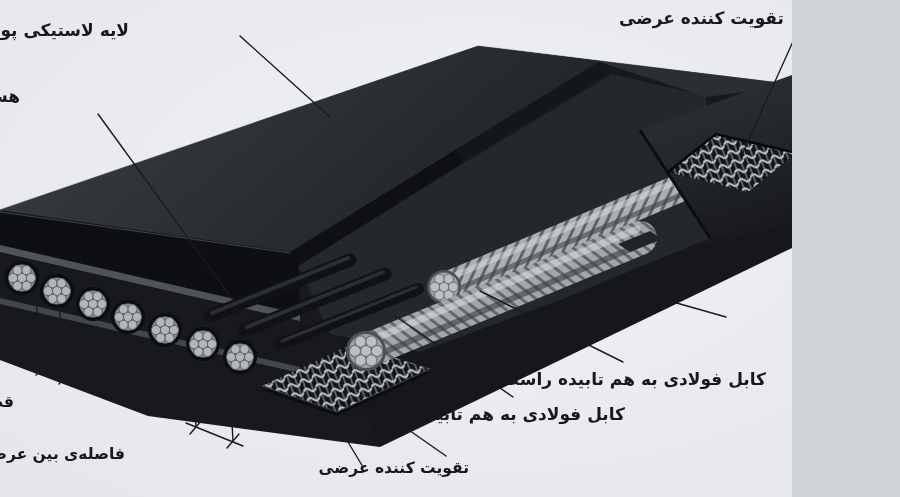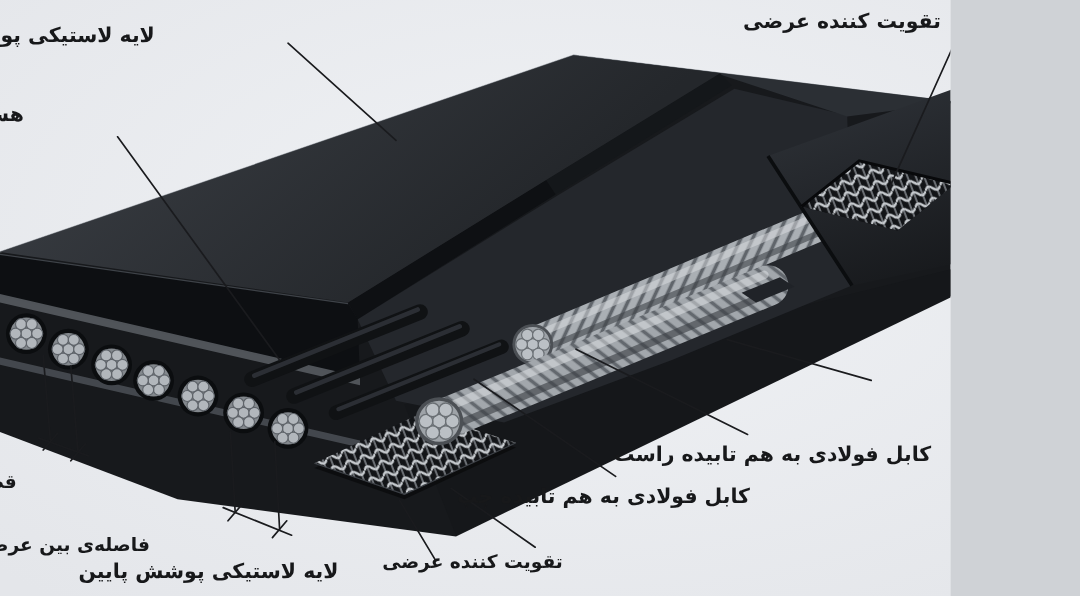--- a/index.html
+++ b/index.html
@@ -180,20 +180,19 @@
       <use href="#tk" transform="translate(196,427)"></use>
       <use href="#tk" transform="translate(233,441)"></use>
     </g>
 
     <path d="M865,441 C867,455 872,459.5 883,462 C872,464.5 867,469 865,483 C863,469 858,464.5 847,462 C858,459.5 863,455 865,441 Z" fill="#ffffff" opacity="0.92"></path>
   </svg>
 
   <div class="lbl" style="top:20px;  right:663px;">لایه لاستیکی پوشش بالا</div>
   <div class="lbl" style="top:86px;  right:772px;">هسته‌ی لاستیکی</div>
   <div class="lbl" style="top:8px;   right:8px;">تقویت کننده عرضی</div>
-  <div class="lbl" style="top:369px; right:16px;">کابل فولادی به هم تابیده راست</div>
+  <div class="lbl" style="top:369px; right:26px;">کابل فولادی به هم تابیده راست</div>
   <div class="lbl" style="top:404px; right:167px;text-align:center;">کابل فولادی به هم تابیده چپ</div>
   <div class="lbl small" style="top:459px; right:323px;">تقویت کننده عرضی</div>
-  <div class="lbl" style="top:467px; right:510px;">لایه لاستیکی پوشش پایین</div>
   <div class="lbl small" style="top:393px; right:778px;">قطر کابل فولادی</div>
   <div class="lbl small" style="top:445px; right:667px;">فاصله‌ی بین عرضی‌ها</div>
 
 </div>
 
 </body></html>

